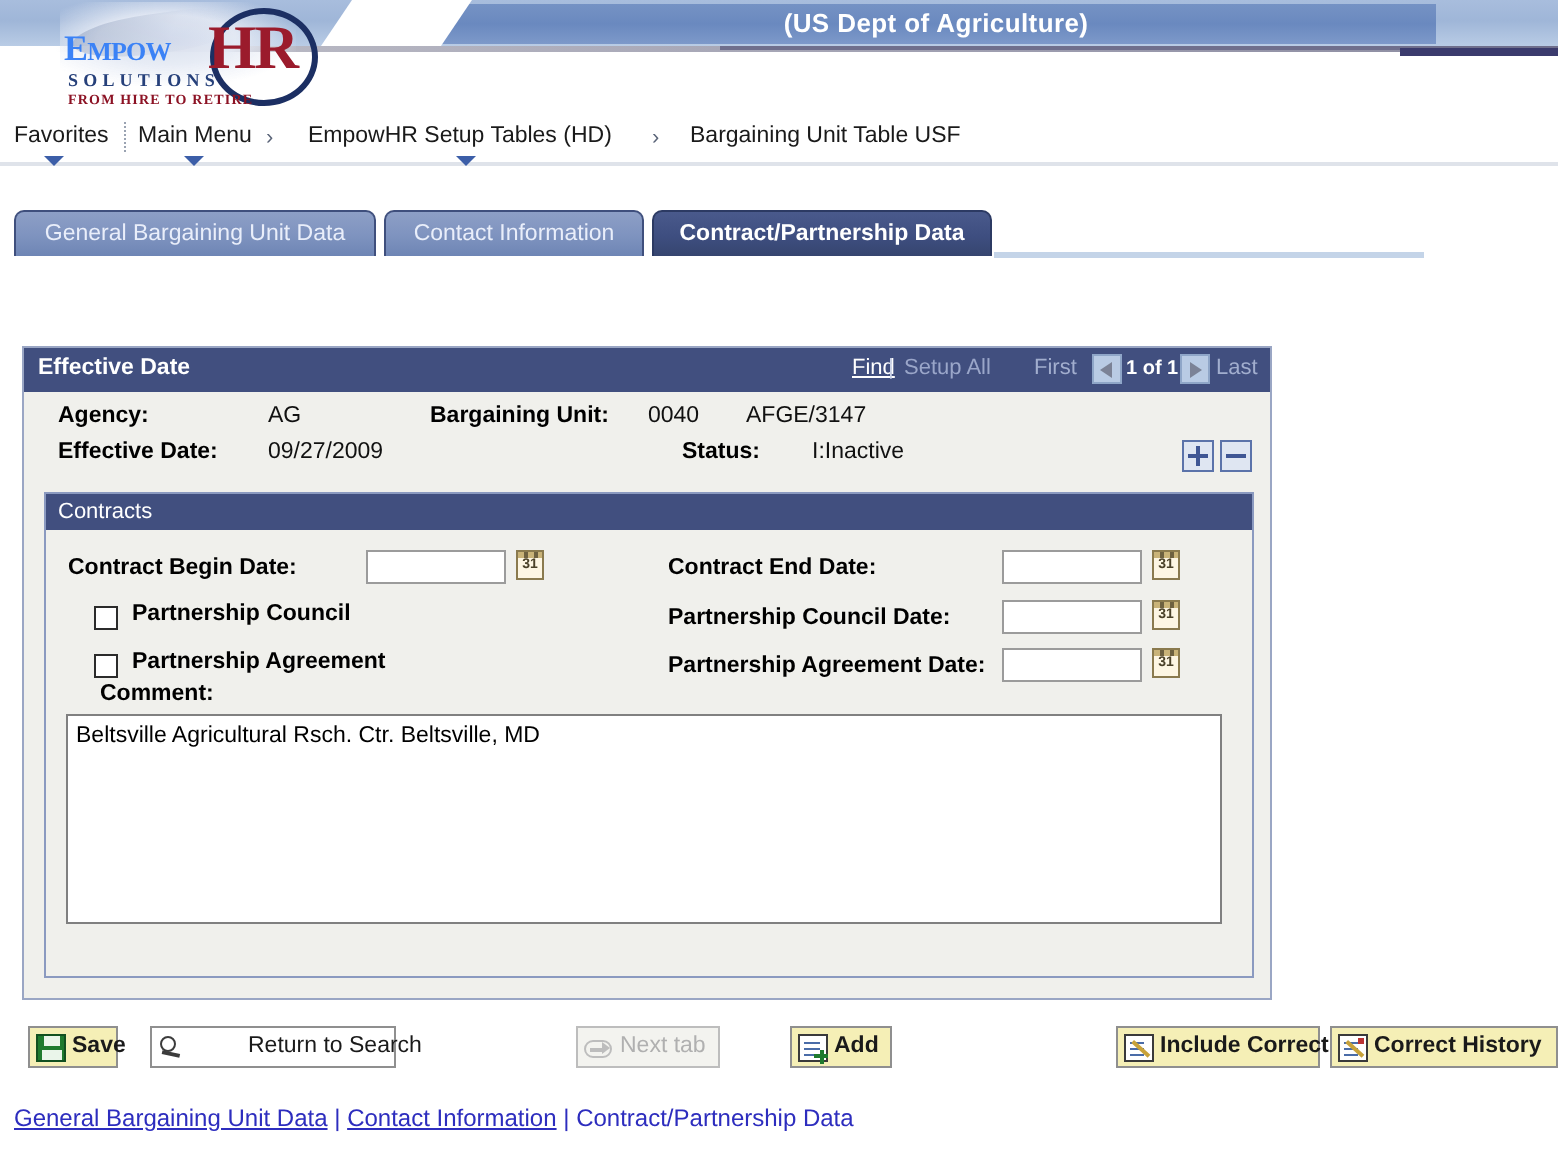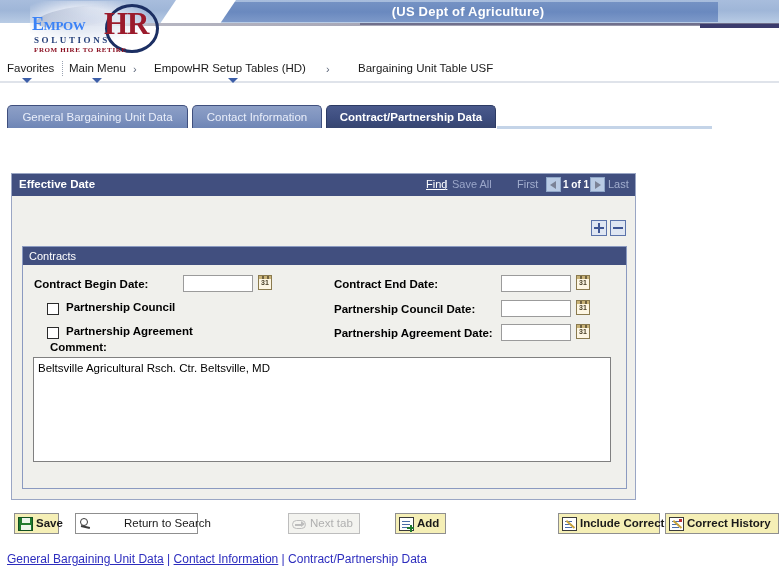--- a/index.html
+++ b/index.html
@@ -563,21 +563,21 @@
   <div class="crumb" style="left:69px;">Main Menu</div>
   <div class="crumb-tri" style="left:92px; top:19px;"></div>
 
   <div class="crumb-arrow" style="left:133px;">›</div>
 
   <div class="crumb" style="left:154px;">EmpowHR Setup Tables (HD)</div>
   <div class="crumb-tri" style="left:228px; top:19px;"></div>
 
   <div class="crumb-arrow" style="left:326px;">›</div>
 
-  <div class="crumb" style="left:358px;">Bargaining Unit Table USF</div>
+  <div class="crumb" style="left:345px;">Bargaining Unit Table USF</div>
 </div>
 
 <div class="tabs">
   <div class="tab" style="left:7px; width:181px;">
     <span>General Bargaining Unit Data</span>
   </div>
   <div class="tab" style="left:192px; width:130px;">
     <span>Contact Information</span>
   </div>
   <div class="tab active" style="left:326px; width:170px;">
@@ -585,33 +585,47 @@
   </div>
 </div>
 <div class="tab-rule"></div>
 
 <div class="panel">
 
   <div class="panel-head">
     <div class="panel-head-title">Effective Date</div>
     <div class="find-link">Find</div>
     <div class="pipe">|</div>
-    <div class="viewall-link">Save All</div>
+    <div class="viewall-link">Setup All</div>
 
     <div class="nav-first">First</div>
     <div class="nav-btn nav-prev">
       <div class="tri"></div>
     </div>
     <div class="nav-count">1 of 1</div>
     <div class="nav-btn nav-next">
       <div class="tri"></div>
     </div>
     <div class="nav-last">Last</div>
   </div>
 
+  <div class="keyfields">
+    <div class="kf lbl" style="left:17px; top:6px;">Agency:</div>
+    <div class="kf val" style="left:122px; top:6px;">AG</div>
+
+    <div class="kf lbl" style="left:203px; top:6px;">Bargaining Unit:</div>
+    <div class="kf val" style="left:312px; top:6px;">0040</div>
+    <div class="kf val" style="left:361px; top:6px;">AFGE/3147</div>
+
+    <div class="kf lbl" style="left:17px; top:24px;">Effective Date:</div>
+    <div class="kf val" style="left:122px; top:24px;">09/27/2009</div>
+
+    <div class="kf lbl" style="left:329px; top:24px;">Status:</div>
+    <div class="kf val" style="left:394px; top:24px;">I:Inactive</div>
+  </div>
 
   <div class="rowbtn plus">
     <span class="h"></span>
     <span class="v"></span>
   </div>
   <div class="rowbtn minus">
     <span class="h"></span>
   </div>
 
   <div class="group">

